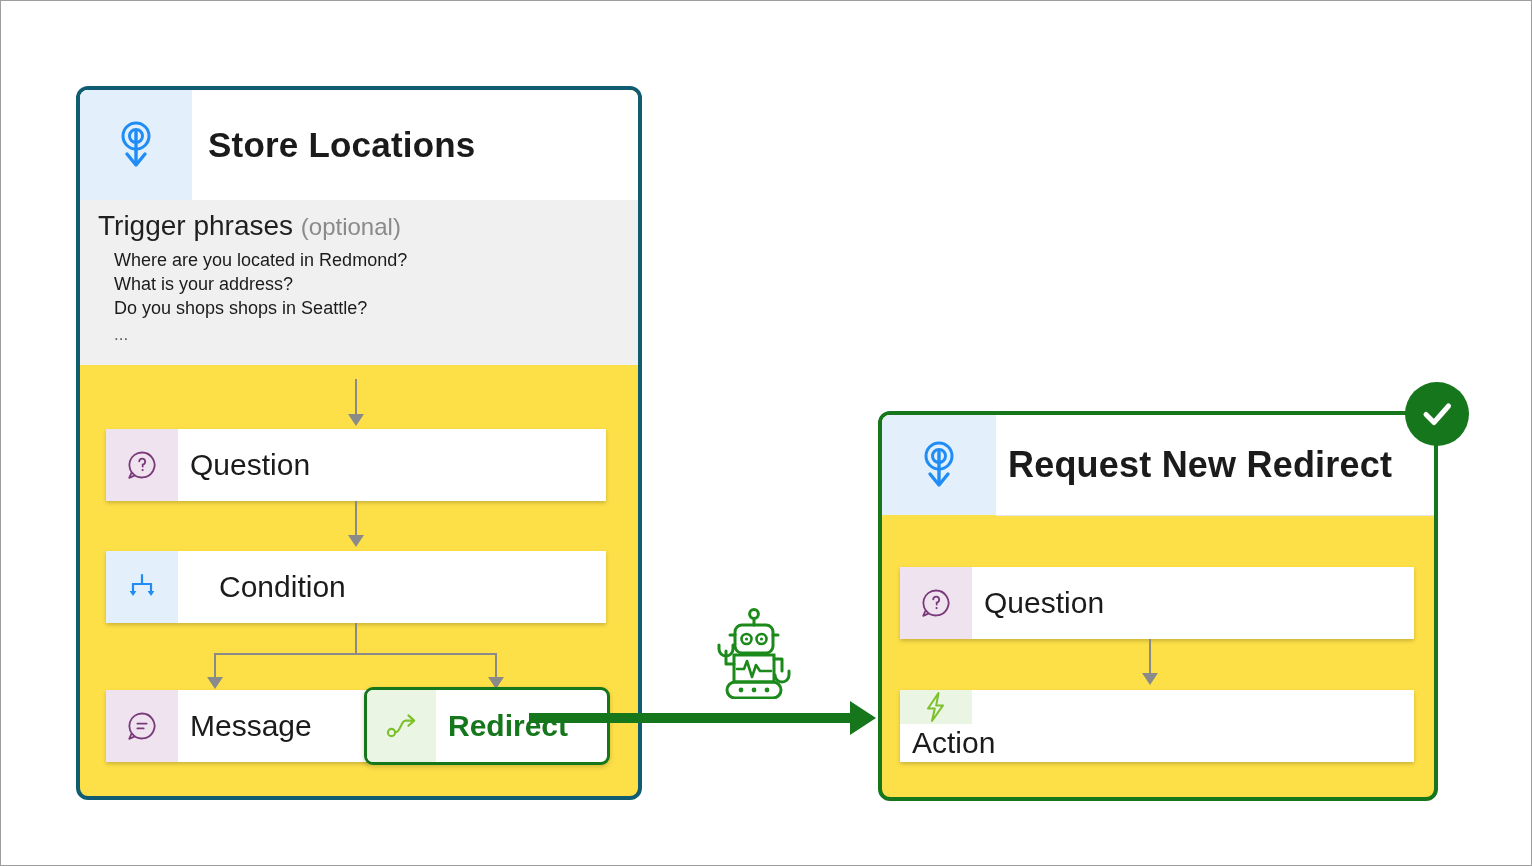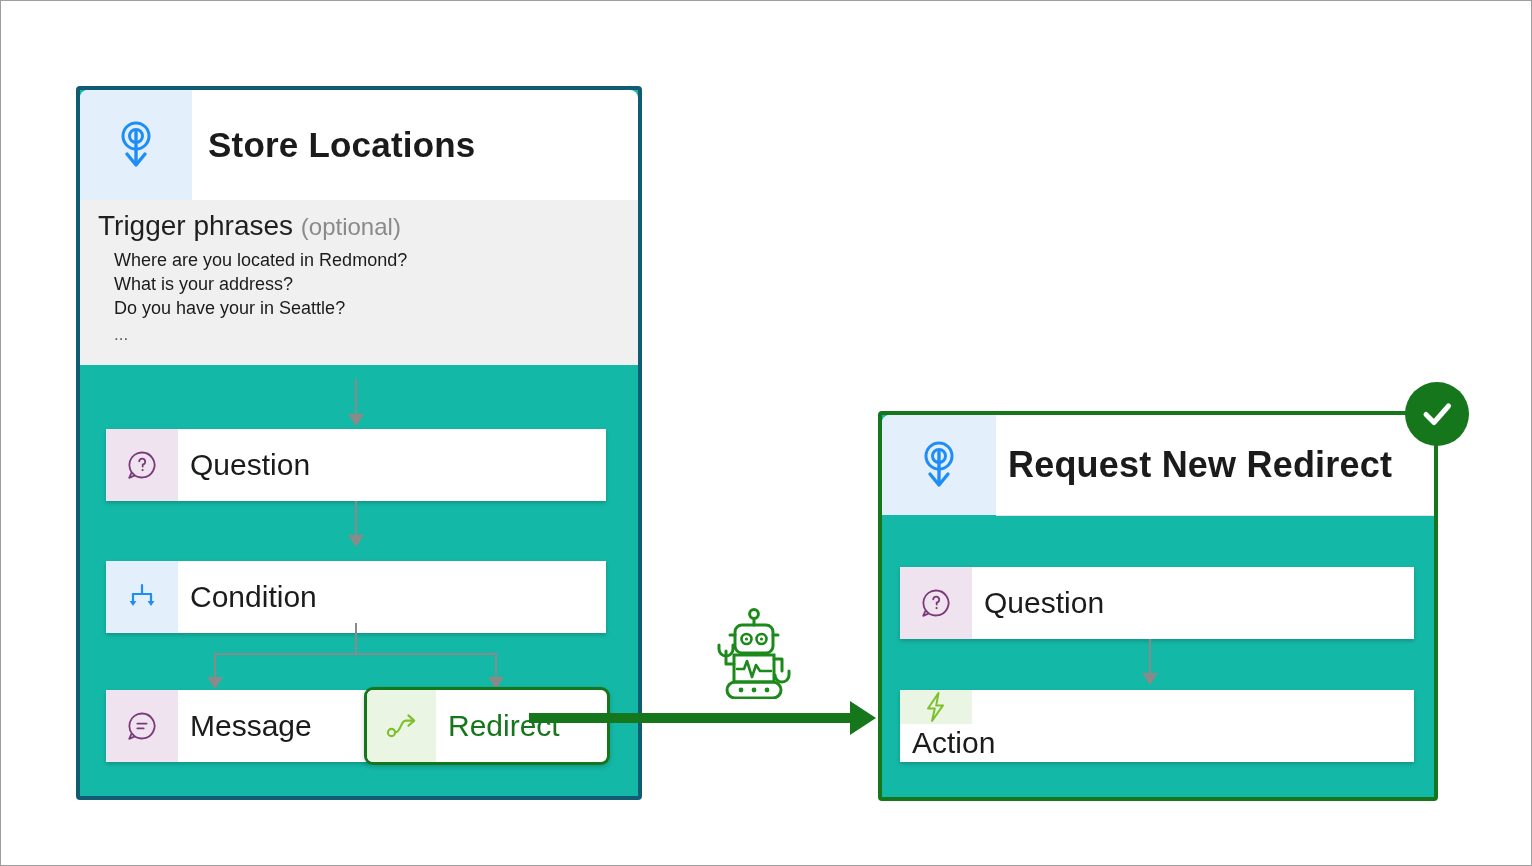--- a/index.html
+++ b/index.html
@@ -13,22 +13,22 @@
     width: 1532px;
     height: 866px;
     background: #ffffff;
     border: 1px solid #9e9e9e;
     overflow: hidden;
   }
 
   
   .topic-panel {
     position: absolute;
-    background: #14b8a6;
-    border-radius: 4px;
+    background: #fde047;
+    border-radius: 12px;
   }
   #panel-store {
     left: 75px; top: 85px;
     width: 566px; height: 714px;
     border: 4px solid #0f5c73;
   }
   #panel-request {
     left: 877px; top: 410px;
     width: 560px; height: 390px;
     border: 4px solid #15761b;
@@ -123,21 +123,21 @@
   
   .node.selected {
     background: #ffffff;
     border: 3px solid #15761b;
     border-radius: 9px;
     box-shadow: 0 2px 5px rgba(0,0,0,0.18);
     overflow: hidden;
   }
   .node.selected .node-label {
     color: #15761b;
-    font-weight: normal;
+    font-weight: bold;
   }
 
   
   .conn { position: absolute; background: #8a8a8a; }
   .conn-v { width: 2px; }
   .conn-h { height: 2px; }
   .arrowhead {
     position: absolute;
     width: 0; height: 0;
     border-left: 8px solid transparent;
@@ -199,21 +199,21 @@
     </div>
 
     <div class="trigger-block">
       <div class="trigger-head">
         <span>Trigger phrases</span>
         <span class="opt">(optional)</span>
       </div>
       <div class="trigger-list">
         <div>Where are you located in Redmond?</div>
         <div>What is your address?</div>
-        <div>Do you have your in Seattle?</div>
+        <div>Do you shops shops in Seattle?</div>
         <div class="trigger-ellipsis">...</div>
       </div>
     </div>
 
     <div class="conn conn-v" style="left:275px; top:289px; height:39px;"></div>
     <div class="arrowhead" style="left:268px; top:324px;"></div>
 
     <div class="node" style="left:26px; top:339px; width:500px;">
       <div class="node-icon tint-purple">
         <svg width="34" height="34" viewBox="0 0 34 34" aria-hidden="true">
@@ -221,21 +221,21 @@
           <path d="M14.2 13.4 a3 3 0 1 1 3.5 3.2 v1.9" fill="none" stroke="#7a3a7a" stroke-width="1.8" stroke-linecap="round"></path>
           <circle cx="17.6" cy="22.1" r="1.1" fill="#7a3a7a"></circle>
         </svg>
       </div>
       <div class="node-label">Question</div>
     </div>
 
     <div class="conn conn-v" style="left:275px; top:411px; height:38px;"></div>
     <div class="arrowhead" style="left:268px; top:445px;"></div>
 
-    <div class="node" style="left:26px; top:471px; width:500px;">
+    <div class="node" style="left:26px; top:461px; width:500px;gap:29px;">
       <div class="node-icon tint-blue">
         <svg width="32" height="32" viewBox="0 0 32 32" aria-hidden="true">
           <path d="M16 4 L16 13" fill="none" stroke="#1f8df5" stroke-width="2.2" stroke-linecap="round"></path>
           <path d="M7 13 L25 13" fill="none" stroke="#1f8df5" stroke-width="2.2" stroke-linecap="round"></path>
           <path d="M7 13 L7 22" fill="none" stroke="#1f8df5" stroke-width="2.2" stroke-linecap="round"></path>
           <path d="M25 13 L25 22" fill="none" stroke="#1f8df5" stroke-width="2.2" stroke-linecap="round"></path>
           <path d="M3.6 20 L7 25 L10.4 20 Z" fill="#1f8df5"></path>
           <path d="M21.6 20 L25 25 L28.4 20 Z" fill="#1f8df5"></path>
         </svg>
       </div>

